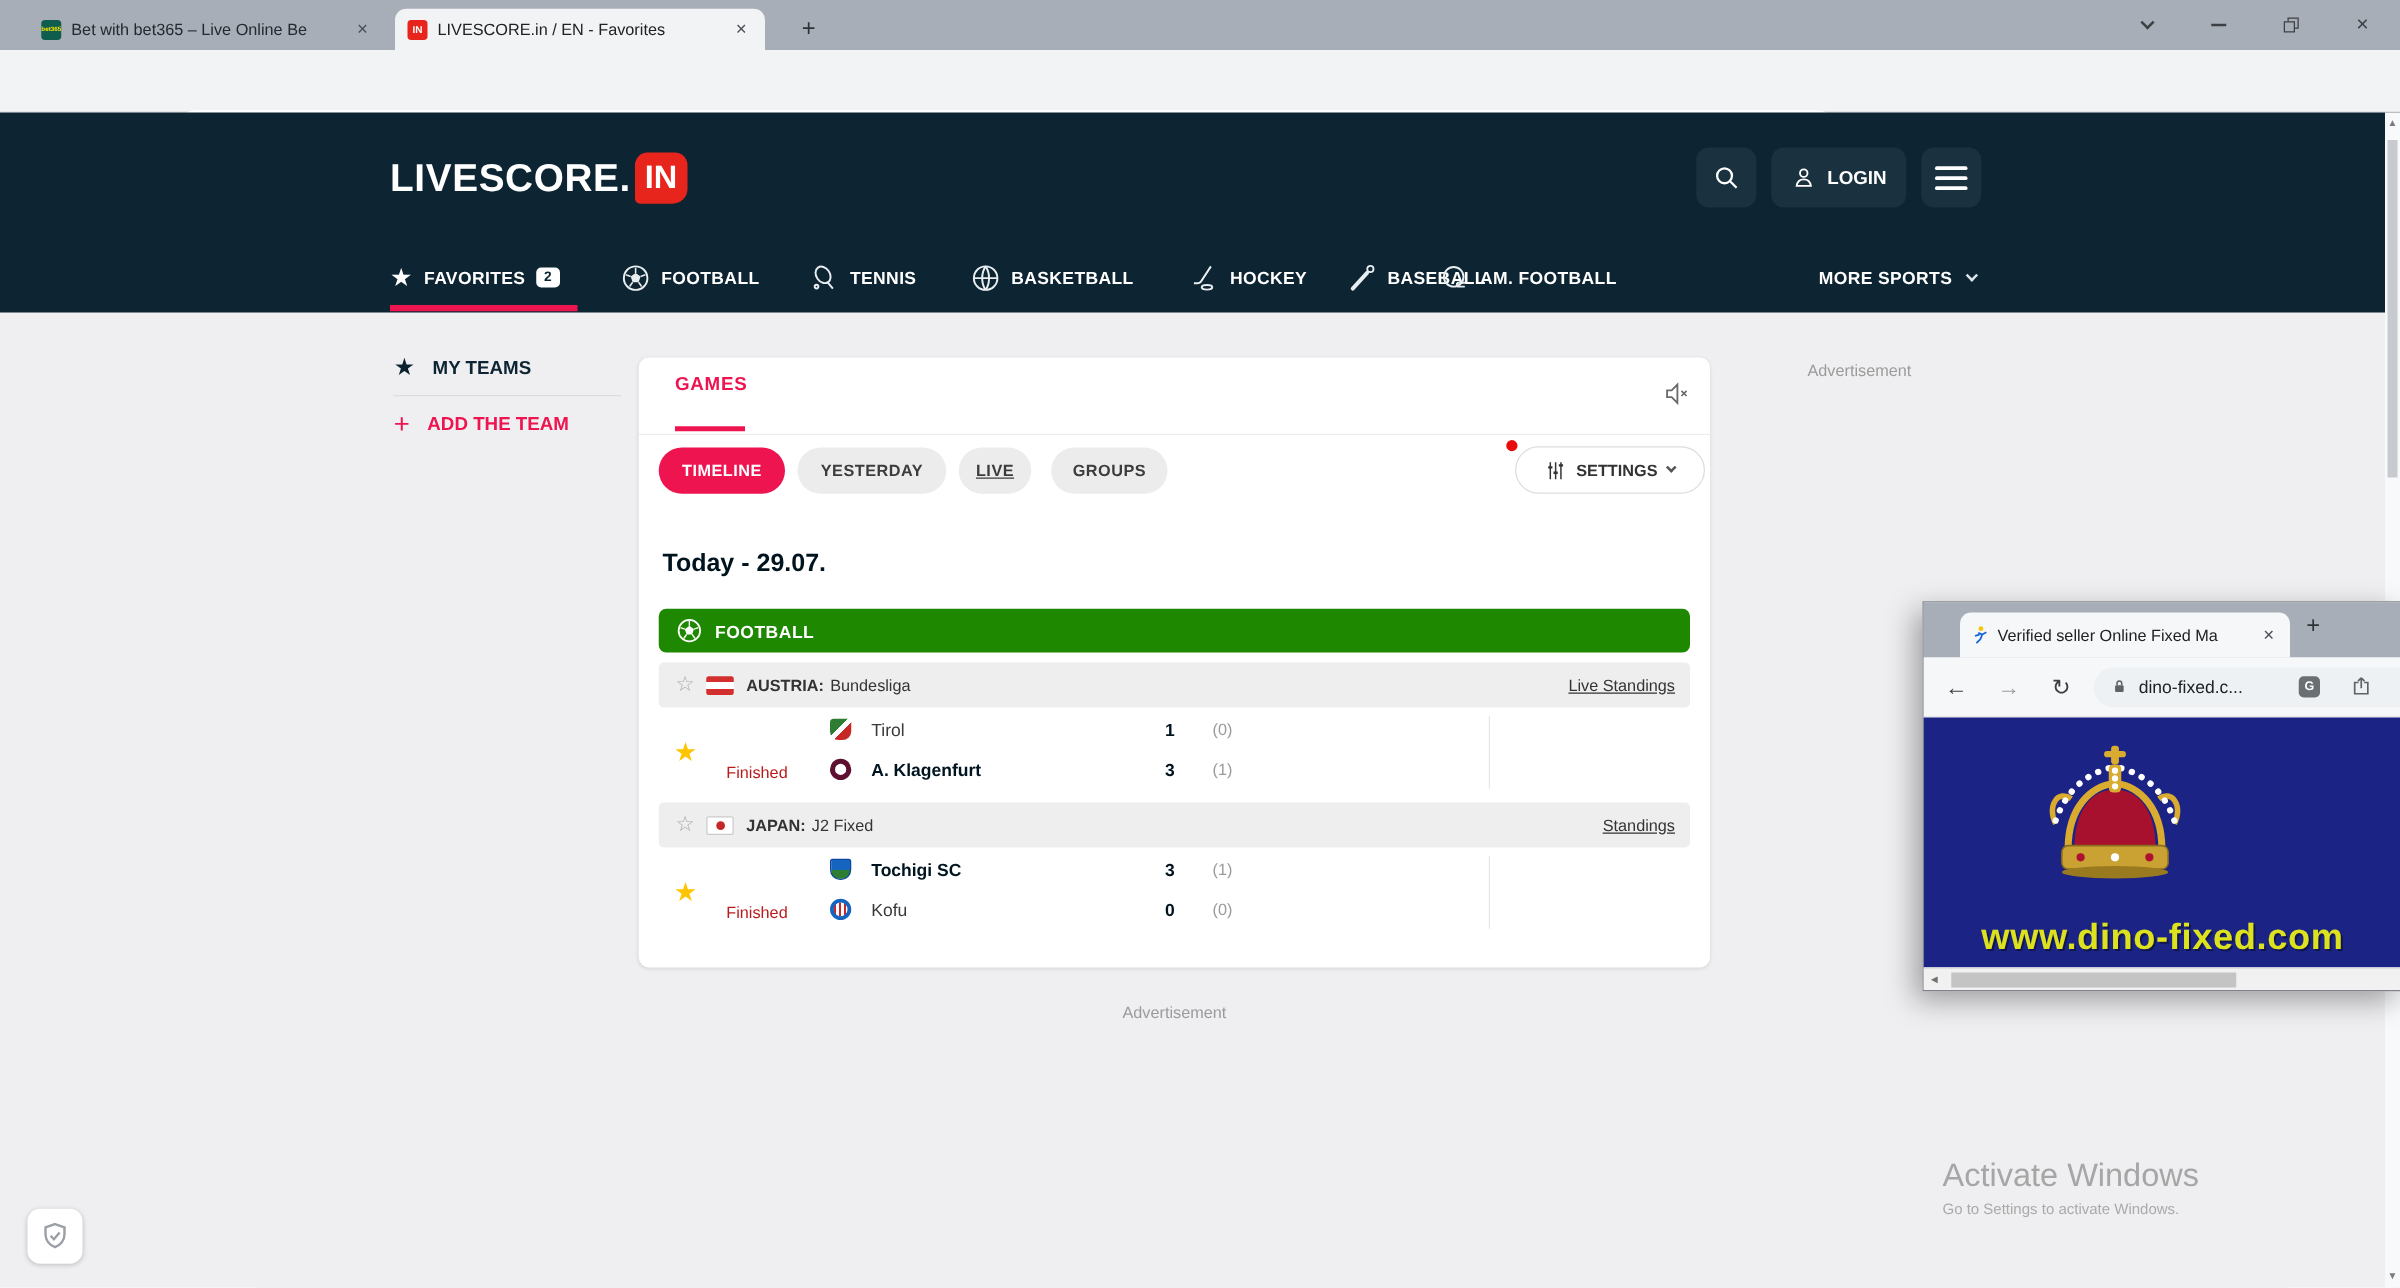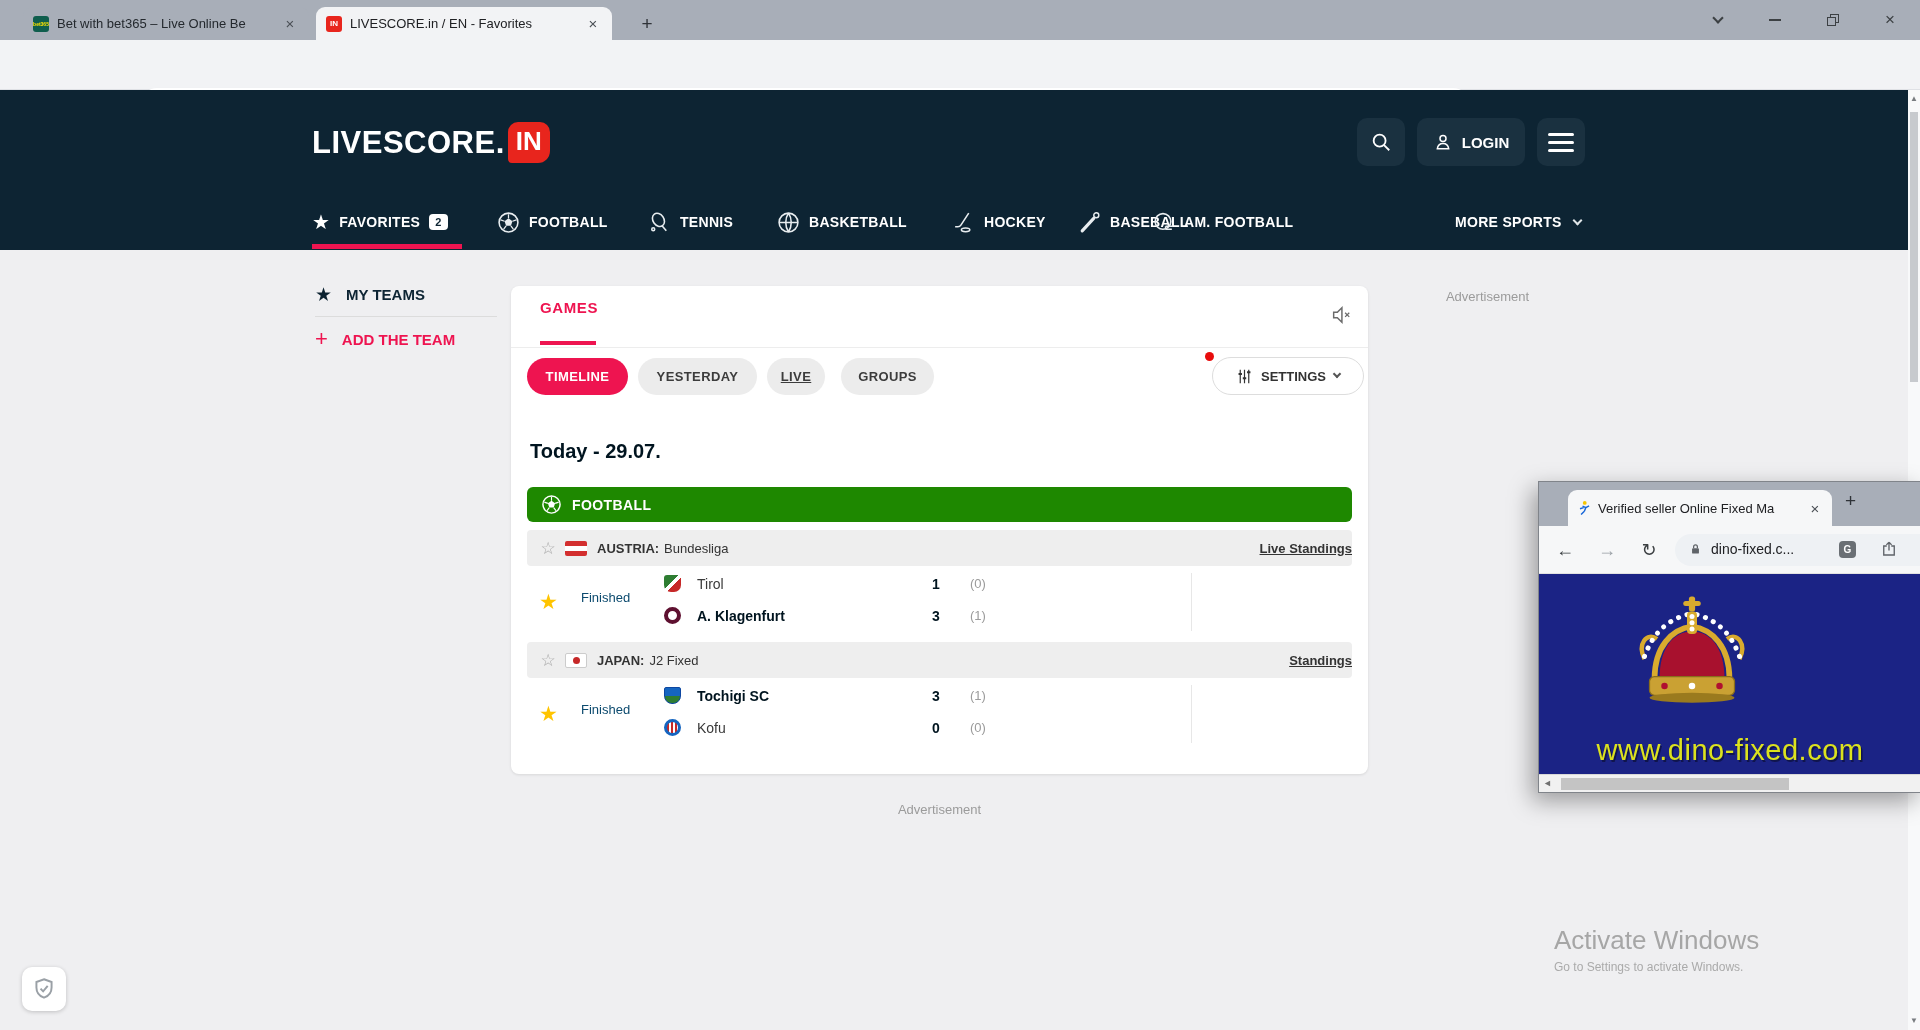--- a/index.html
+++ b/index.html
@@ -63,24 +63,24 @@
   .settings-pill { position:absolute; left:701px; top:71px; width:152px; height:38px; border:1px solid #ddd; border-radius:19px; background:#fff; display:flex; align-items:center; justify-content:center; gap:8px; font-size:13px; font-weight:bold; color:#333; }
   .red-dot { position:absolute; left:694px; top:66px; width:9px; height:9px; border-radius:50%; background:#e80c0c; }
   .date-h { position:absolute; left:19px; top:154px; font-size:20px; font-weight:bold; color:#00141f; }
   .green-bar { position:absolute; left:16px; top:201px; width:825px; height:35px; background:#1e8800; border-radius:6px; display:flex; align-items:center; gap:10px; padding-left:14px; color:#fff; font-size:14px; font-weight:bold; letter-spacing:.4px; }
   .league { position:absolute; left:16px; width:825px; height:36px; background:#eee; border-radius:4px; display:flex; align-items:center; font-size:13px; color:#333; }
   .league .star { color:#a9a9a9; font-size:17px; margin:0 0 0 10px; width:22px; text-align:center; }
   .flag { width:22px; height:15px; border-radius:2px; margin:0 10px 0 6px; flex:0 0 22px; }
   .flag-at { background:linear-gradient(180deg,#d32f2f 0 33%,#fff 33% 66%,#d32f2f 66%); }
   .flag-jp { background:#fff; border:1px solid #ccc; position:relative; }
   .flag-jp::after { content:""; position:absolute; left:7px; top:3.5px; width:7px; height:7px; border-radius:50%; background:#c62828; }
-  .lg-link { margin-left:auto; text-decoration:underline; color:#333;font-weight:bold; }
+  .lg-link { margin-left:auto; margin-right:12px; text-decoration:underline; color:#333; }
   .match { position:absolute; left:16px; width:825px; height:72px; }
   .match .star { position:absolute; left:12px; top:24px; color:#ffc400; font-size:21px; }
-  .match .status { position:absolute; left:54px; top:24px; font-size:13px; color:#0c4a6e; }
+  .match .status { position:absolute; left:54px; top:44px; font-size:13px; color:#b91c1c; }
   .tline { position:absolute; left:0; width:660px; height:28px; }
   .tlogo { position:absolute; left:137px; top:5px; width:17px; height:17px; }
   .tname { position:absolute; left:170px; top:6px; font-size:14px; color:#3a3a3a; }
   .tname.winner { font-weight:bold; color:#00141f; }
   .tscore { position:absolute; left:399px; top:6px; width:20px; text-align:center; font-size:14px; font-weight:bold; color:#00141f; }
   .tht { position:absolute; left:443px; top:6px; font-size:13px; color:#9b9b9b; }
   .vdiv { position:absolute; left:664px; top:7px; width:0; height:58px; border-left:1px solid #e7e7e7; }
   .logo-tirol { background:linear-gradient(135deg,#2e7d32 0 42%,#fff 42% 58%,#c62828 58%); border-radius:3px 3px 7px 7px; }
   .logo-klag { background:#fff; border:4px solid #5e1030; border-radius:50%; }
   .logo-toch { background:linear-gradient(180deg,#1565c0 0 55%,#2e7d32 55%); border:1px solid #0d47a1; border-radius:2px 2px 8px 8px; }
@@ -91,21 +91,21 @@
   
   .popup { position:absolute; left:1538px; top:481px; width:384px; height:312px; background:#f6f7f8; border:1px solid #80848a; box-shadow:-6px 8px 22px rgba(0,0,0,.35); z-index:50; }
   .p-titlebar { position:absolute; left:0; top:0; width:100%; height:44px; background:#a8aeb8; }
   .p-tab { position:absolute; left:29px; top:8px; width:264px; height:36px; background:#f6f7f8; border-radius:9px 9px 0 0; display:flex; align-items:center; padding:0 8px; }
   .p-tab-title { font-size:13px; color:#202124; white-space:nowrap; overflow:hidden; margin:0 6px; flex:1; }
   .p-toolbar { position:absolute; left:0; top:44px; width:100%; height:48px; background:#f6f7f8; border-bottom:1px solid #e2e2e2; }
   .p-navbtn { position:absolute; top:10px; width:28px; height:28px; font-size:18px; color:#3c4043; text-align:center; line-height:28px; }
   .p-omni { position:absolute; left:136px; top:8px; width:400px; height:32px; background:#eef1f4; border-radius:16px; }
   .p-url { position:absolute; left:36px; top:7px; font-size:14px; color:#202124; white-space:nowrap; }
   .p-content { position:absolute; left:0; top:92px; width:100%; height:200px; background:#1b2385; overflow:hidden; }
-  .banner-text { position:absolute; left:0; top:160px; width:100%; text-align:center; font-size:29px; font-weight:normal; color:#dce21e; letter-spacing:.5px; text-shadow:1.5px 1.5px 0 #10154d; }
+  .banner-text { position:absolute; left:0; top:160px; width:100%; text-align:center; font-size:29px; font-weight:bold; color:#dce21e; letter-spacing:.5px; text-shadow:1.5px 1.5px 0 #10154d; }
   .p-scroll { position:absolute; left:0; bottom:0; width:100%; height:18px; background:#f1f1f1; border-top:1px solid #d7d7d7; }
   .p-thumb { position:absolute; left:22px; top:3px; width:228px; height:12px; background:#c4c4c4; }
   .p-sarrow { position:absolute; left:4px; top:3px; font-size:9px; color:#707070; }
 
   
   .watermark-t { position:absolute; left:1554px; top:925px; font-size:26px; color:#a6a6a6; }
   .watermark-s { position:absolute; left:1554px; top:960px; font-size:12px; color:#aaa; }
   .shield-btn { position:absolute; left:22px; top:967px; width:44px; height:44px; background:#fff; border-radius:10px; box-shadow:0 1px 4px rgba(0,0,0,.2); display:flex; align-items:center; justify-content:center; }
   .mainsb { position:absolute; left:1908px; top:90px; width:12px; height:940px; background:#f8f9fa; z-index:5; }
   .mainsb-thumb { position:absolute; left:2px; top:22px; width:8px; height:270px; background:#c7cace; }

